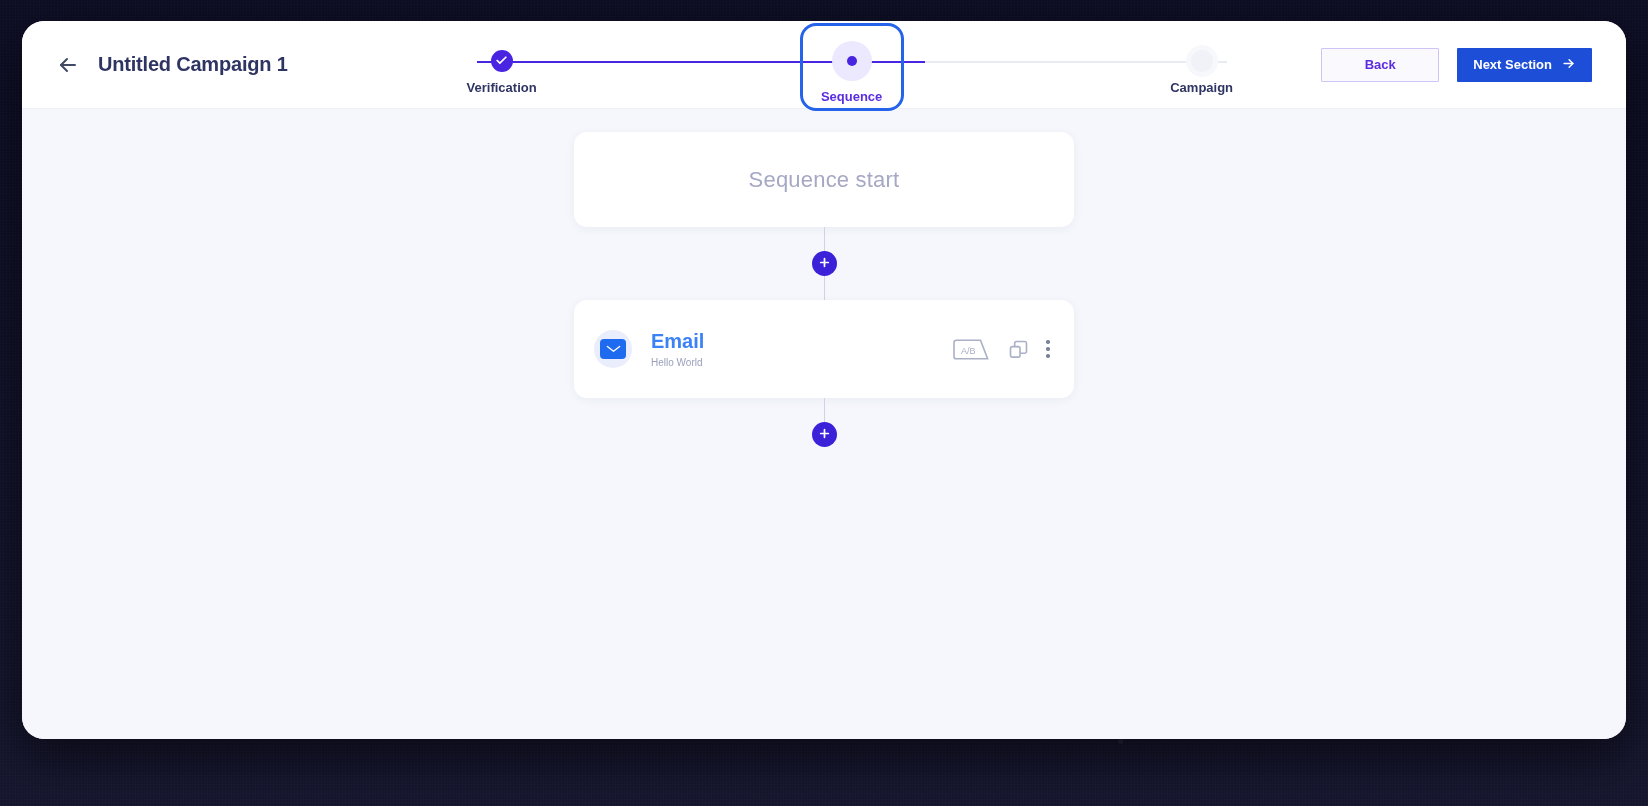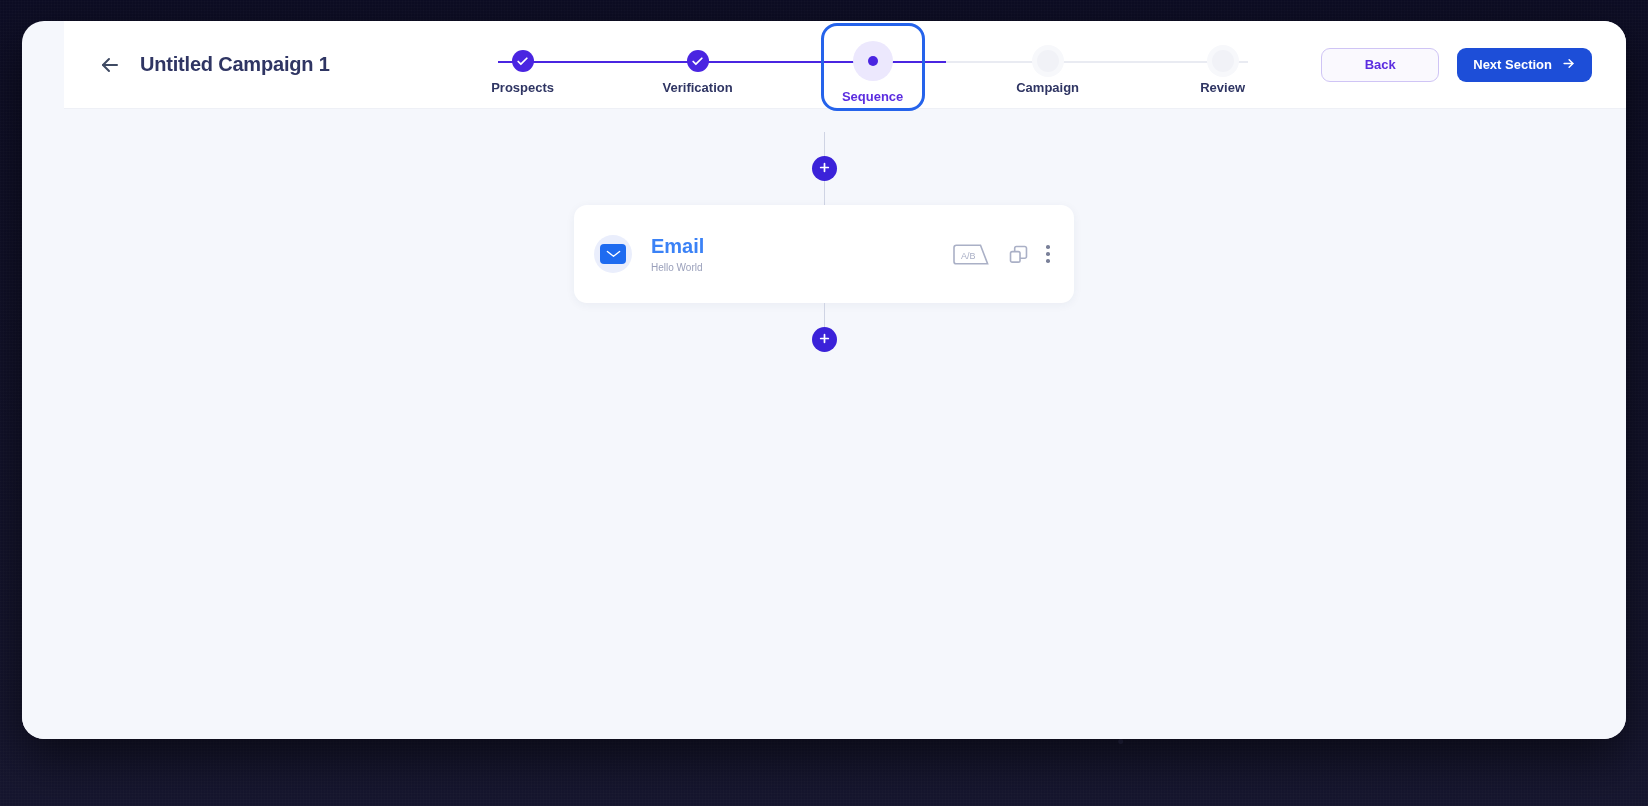--- a/index.html
+++ b/index.html
@@ -47,22 +47,22 @@
     overflow: hidden;
     box-shadow: 0 18px 50px rgba(0,0,0,.55);
   }
 
   
   .header {
     position: relative;
     height: 88px;
     background: #ffffff;
     display: flex;
+    align-items: center;
     border-bottom: 1px solid #eef0f6;
-    margin-left: 42px;
   }
 
   .back-area {
     display: flex;
     align-items: center;
     gap: 18px;
     padding-left: 34px;
     width: 360px;
     flex: 0 0 auto;
   }
@@ -177,21 +177,21 @@
     padding-right: 34px;
     margin-left: auto;
     flex: 0 0 auto;
   }
   .btn {
     border: none;
     cursor: pointer;
     font-family: inherit;
     font-size: 13px;
     font-weight: bold;
-    border-radius: 9px;
+    border-radius: 1px;
     display: flex;
     align-items: center;
     justify-content: center;
   }
   .btn-back {
     width: 118px; height: 34px;
     background: #faf9fe;
     border: 1px solid #cfc4f5;
     color: #5b2ce0;
   }
@@ -342,28 +342,20 @@
       </span>
       <span class="page-title">Untitled Campaign 1</span>
     </div>
 
     <div class="stepper">
       <div class="steps">
         <div class="track"></div>
         <div class="track-done"></div>
 
 
-        <div class="step done">
-          <div class="step-dot">
-            <svg viewBox="0 0 24 24" fill="none" stroke="currentColor" stroke-width="3.2" stroke-linecap="round" stroke-linejoin="round">
-                <polyline points="20 6 9 17 4 12"></polyline>
-              </svg>
-          </div>
-          <div class="step-label">Prospects</div>
-        </div>
 
         <div class="step done">
           <div class="step-dot">
             <svg viewBox="0 0 24 24" fill="none" stroke="currentColor" stroke-width="3.2" stroke-linecap="round" stroke-linejoin="round">
                 <polyline points="20 6 9 17 4 12"></polyline>
               </svg>
           </div>
           <div class="step-label">Verification</div>
         </div>
 
@@ -373,24 +365,20 @@
             <div class="inner"></div>
           </div>
           <div class="step-label">Sequence</div>
         </div>
 
         <div class="step todo">
           <div class="step-dot"></div>
           <div class="step-label">Campaign</div>
         </div>
 
-        <div class="step todo">
-          <div class="step-dot"></div>
-          <div class="step-label">Review</div>
-        </div>
 
       </div>
     </div>
 
     <div class="header-actions">
       <button class="btn btn-back">Back</button>
       <button class="btn btn-next">
         <span>Next Section</span>
         <span>
           <svg viewBox="0 0 24 24" fill="none" stroke="currentColor" stroke-width="2.4" stroke-linecap="round" stroke-linejoin="round" width="15" height="15">
@@ -399,20 +387,23 @@
           </svg>
         </span>
       </button>
     </div>
 
   </div>
 
   <div class="canvas">
     <div class="flow">
 
+      <div class="node-card start-card">
+        <span class="start-text">Sequence start</span>
+      </div>
 
       <div class="connector conn-top"></div>
 
       <button class="plus-btn">
         <span>
           <svg viewBox="0 0 24 24" fill="none" stroke="currentColor" stroke-width="3.2" stroke-linecap="round" width="13" height="13">
             <line x1="12" y1="5" x2="12" y2="19"></line>
               <line x1="5" y1="12" x2="19" y2="12"></line>
           </svg>
         </span>

